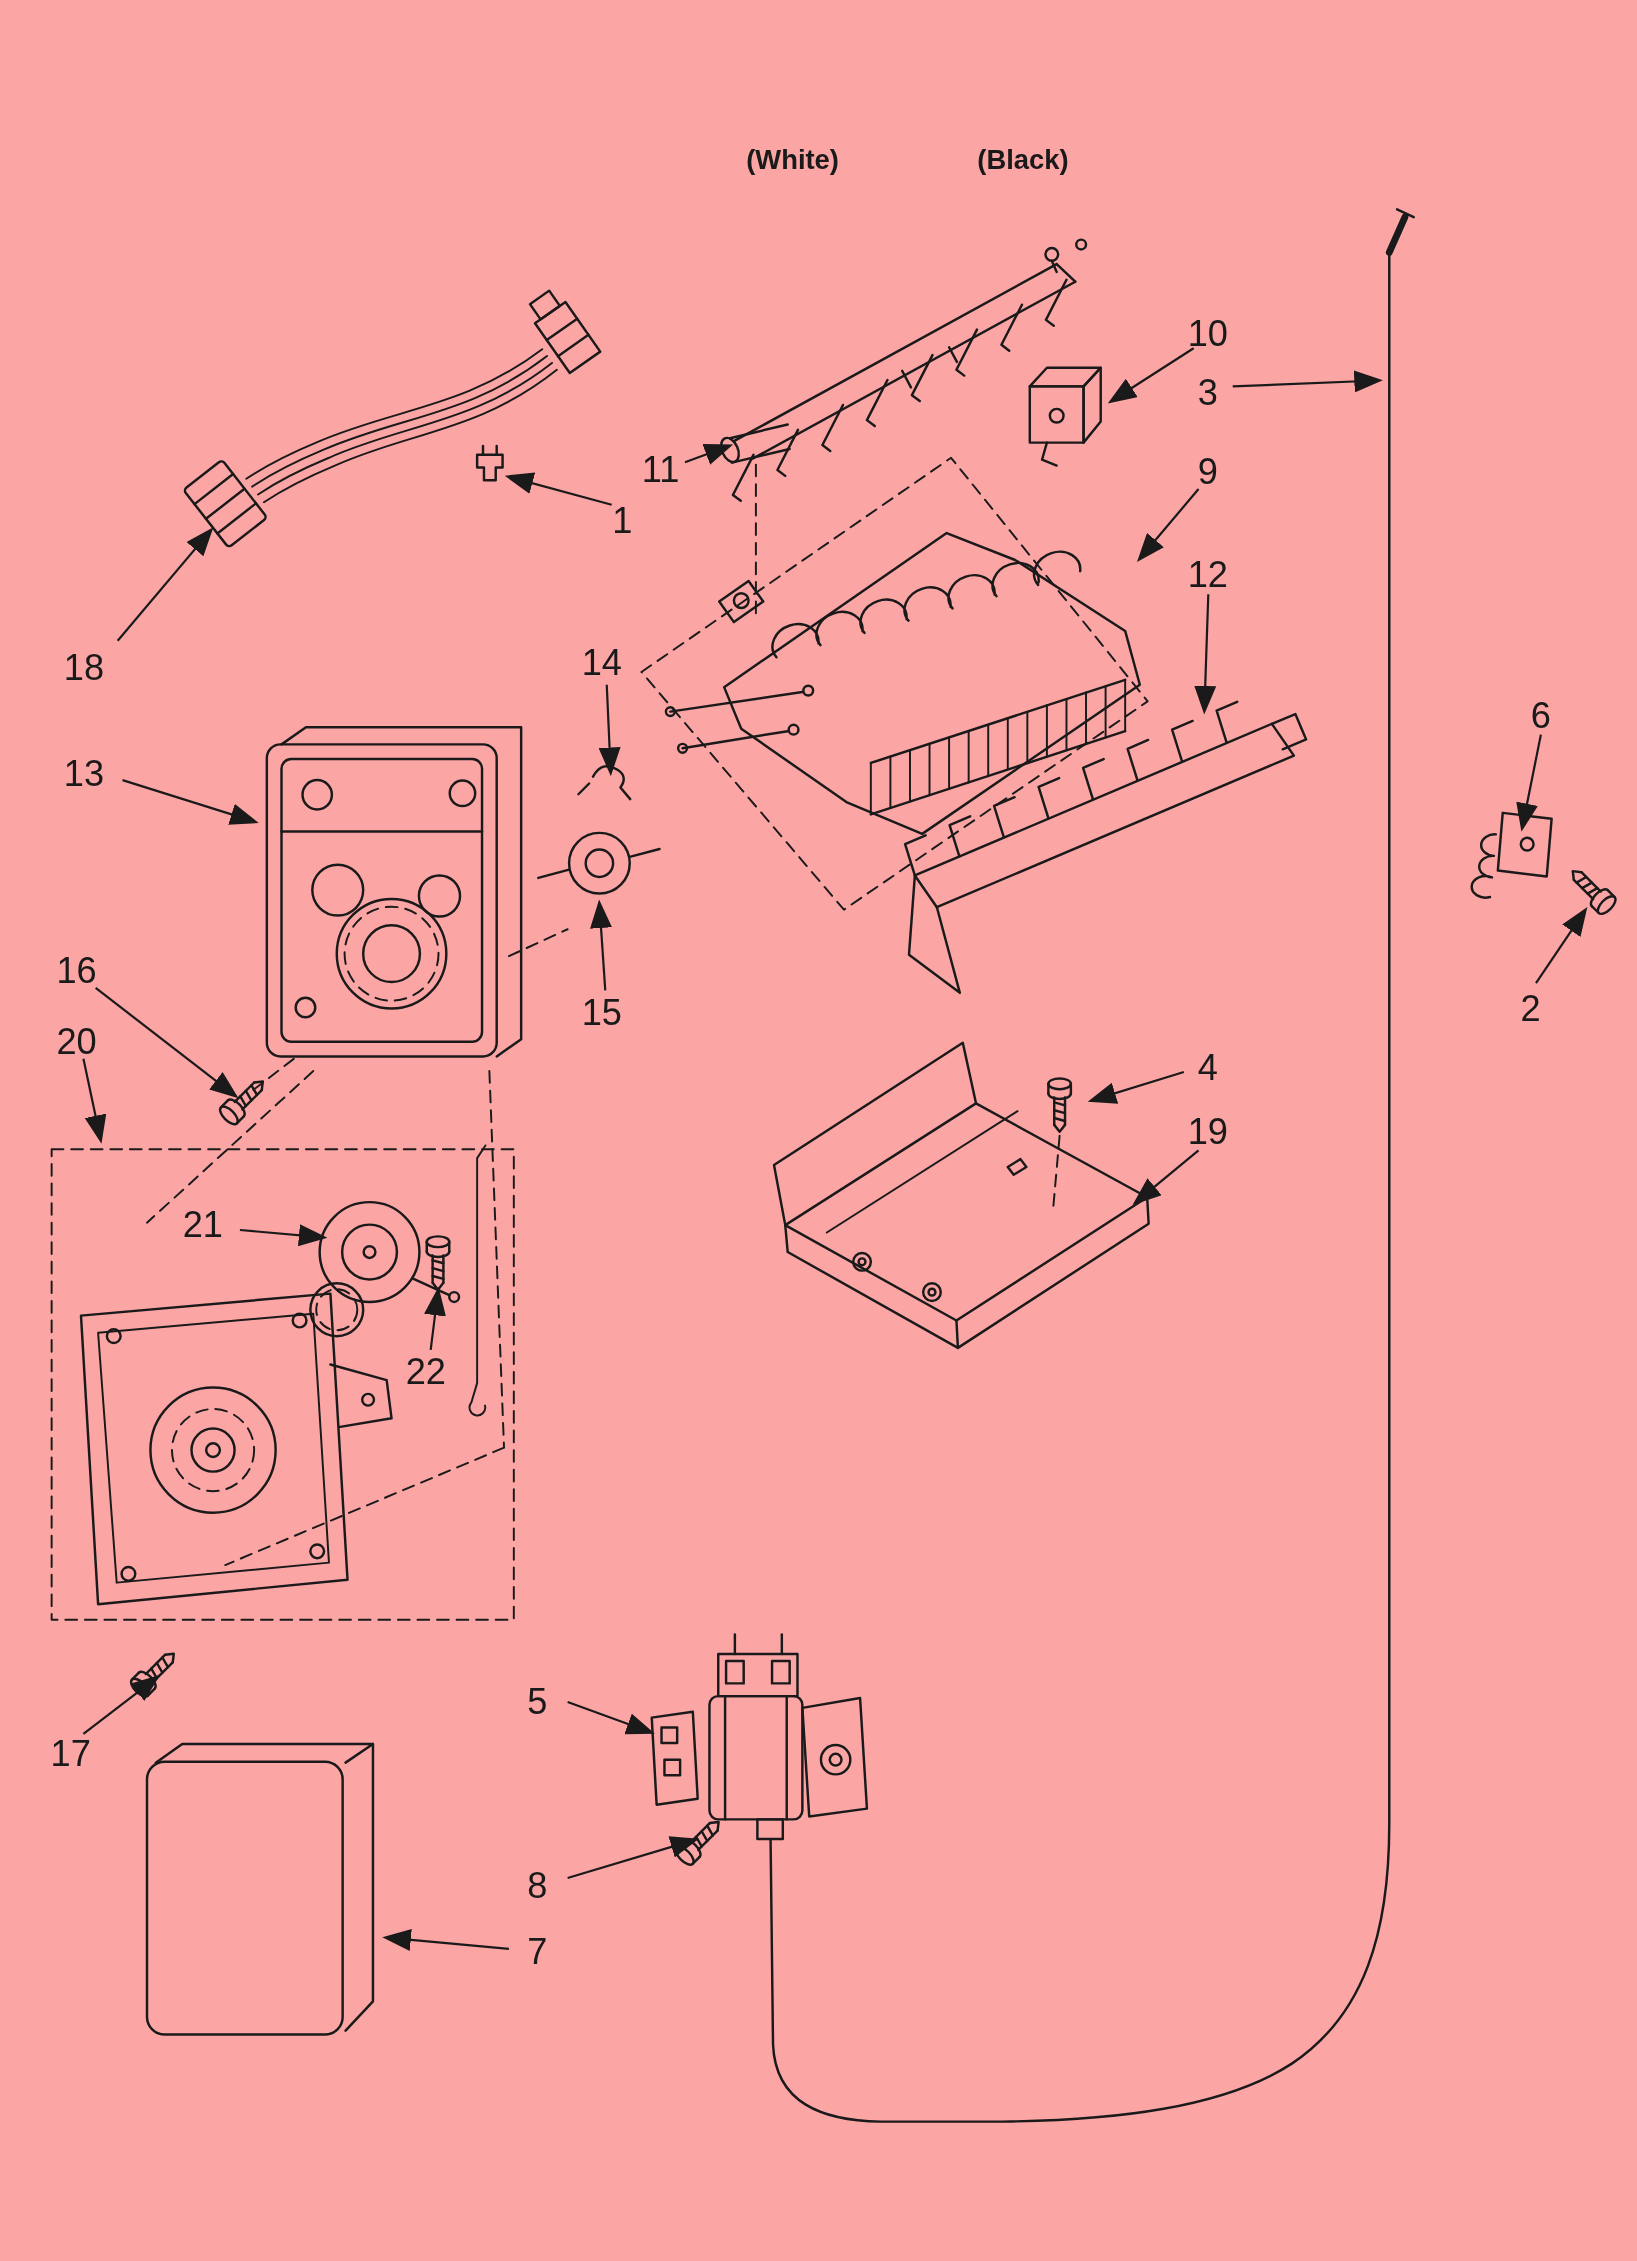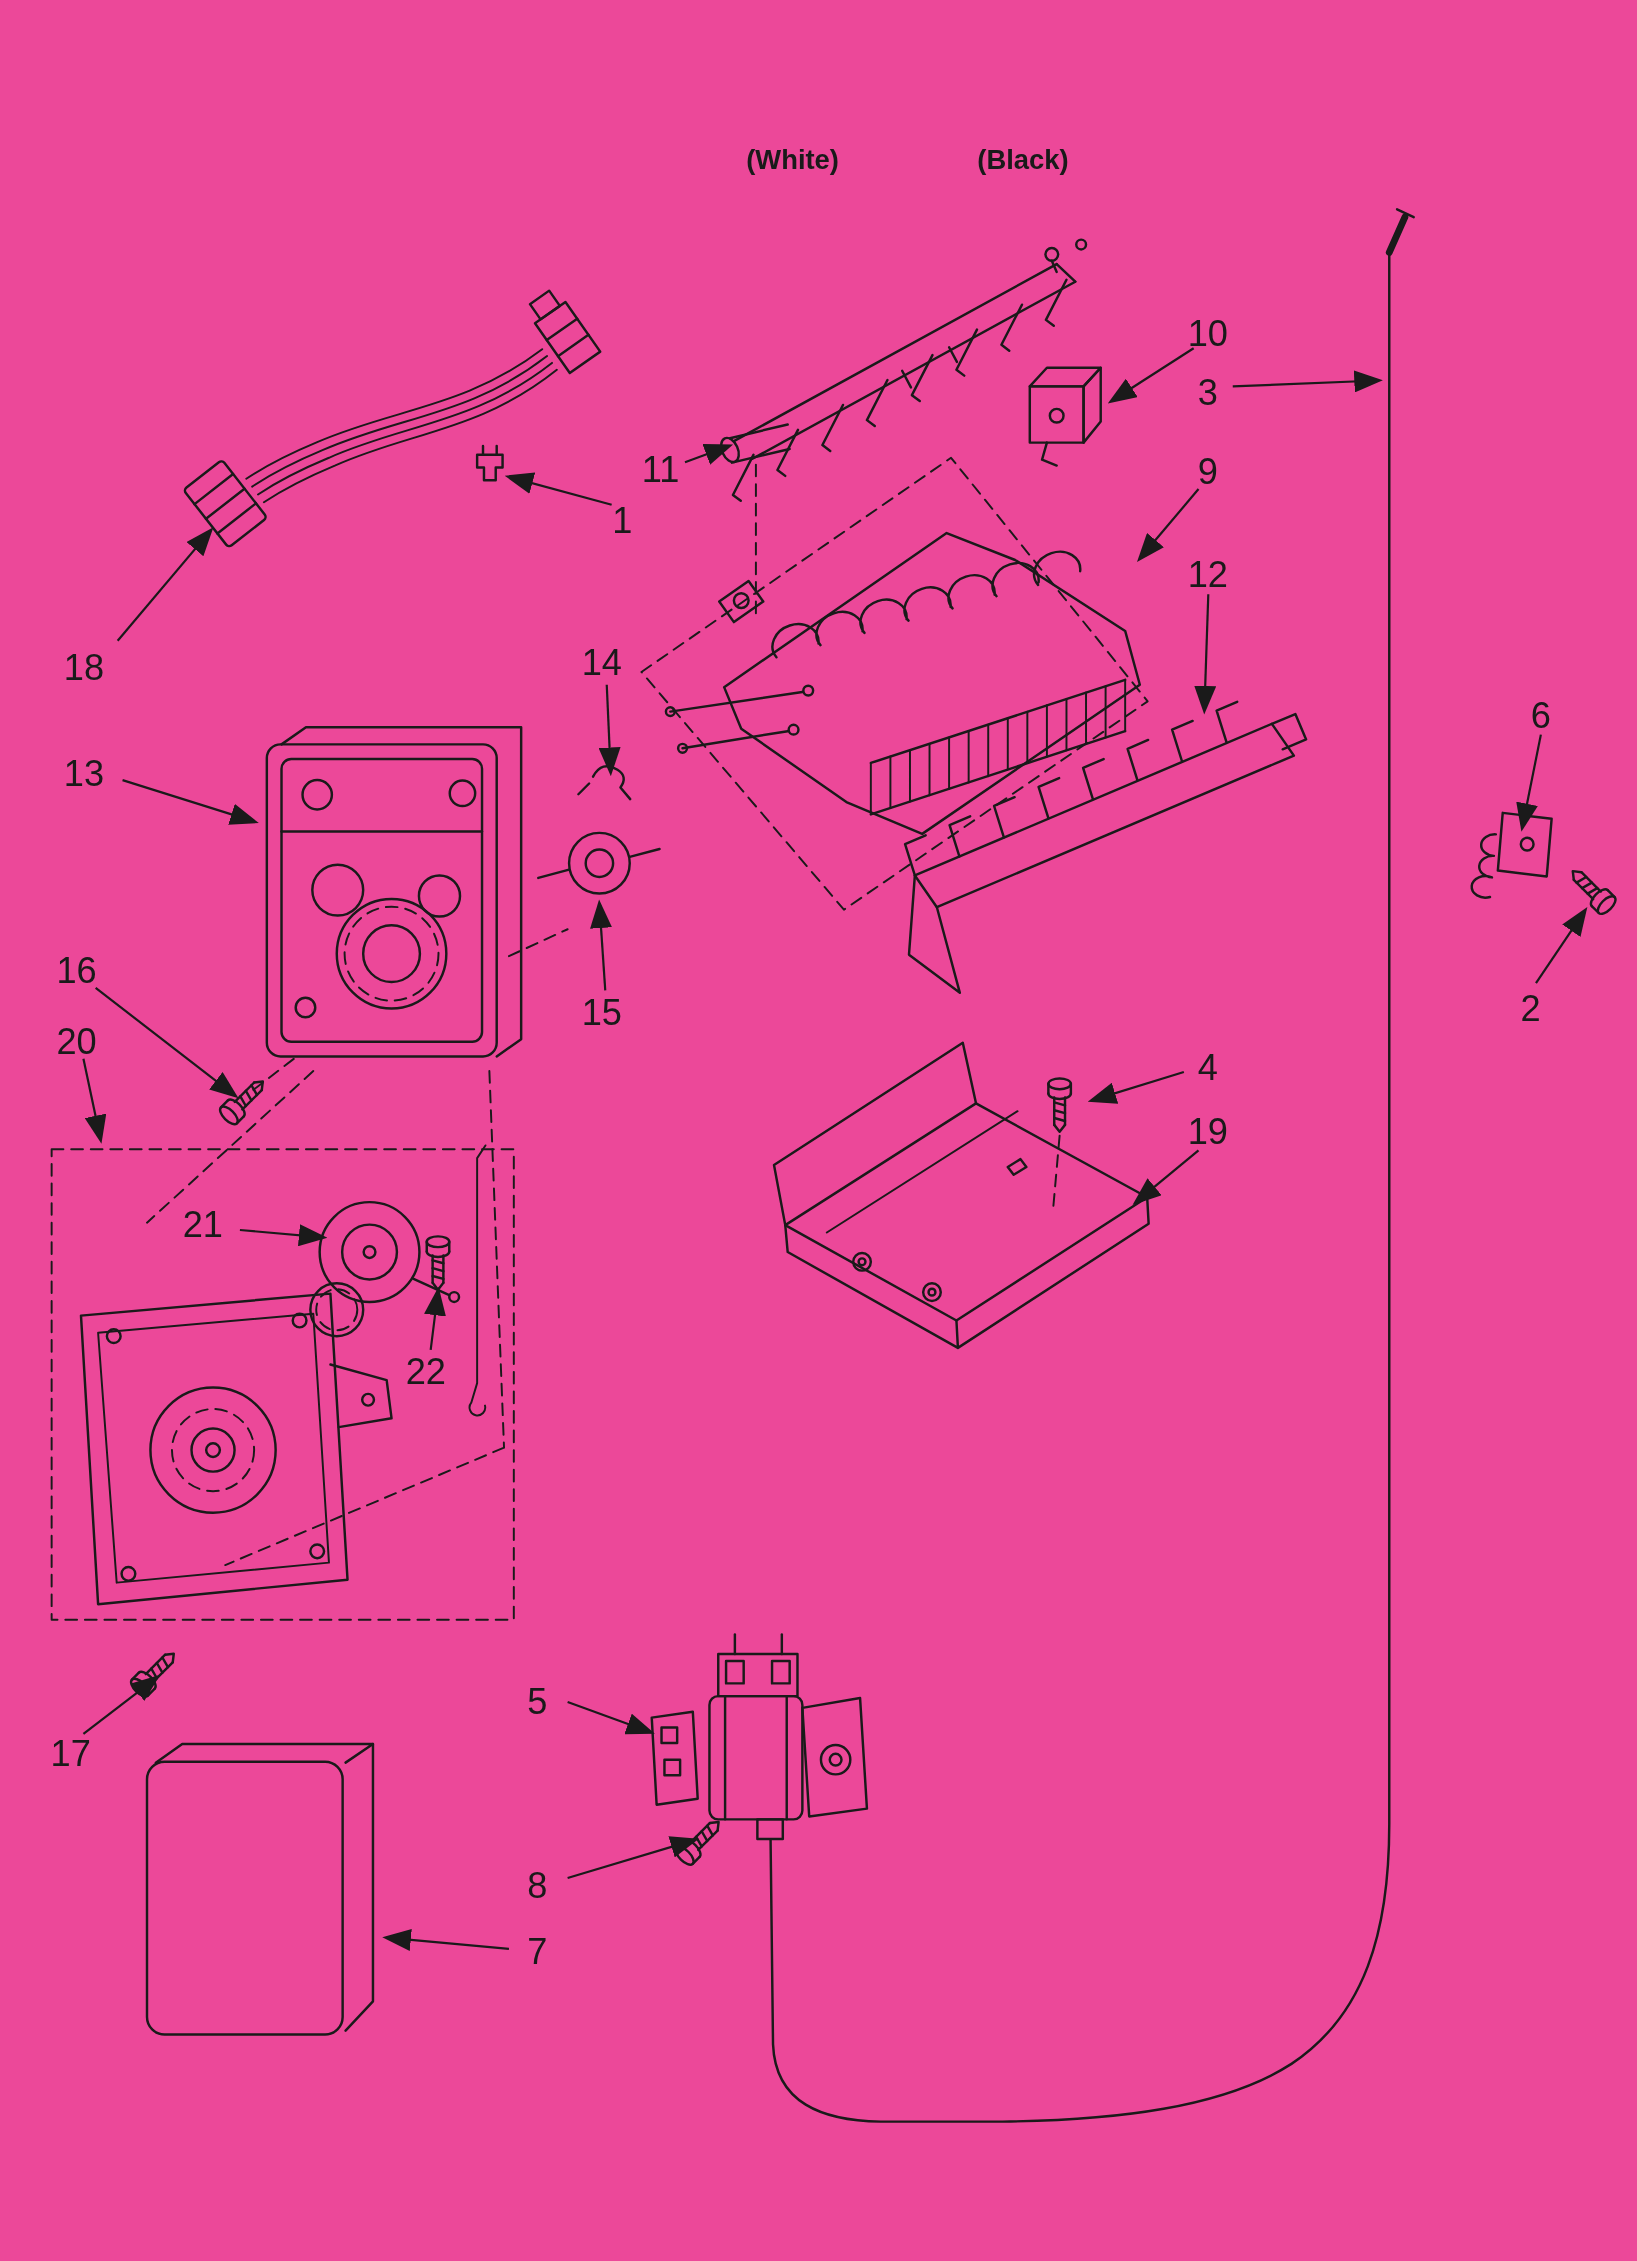--- a/index.html
+++ b/index.html
@@ -1,16 +1,16 @@
 <!DOCTYPE html>
 <html style="font-size:7.8px"><head>
 <meta charset="utf-8">
 <style>
   html,body { margin:0; padding:0; background:#ffffff; }
-  .page { width:1638px; height:2261px; background:#ec4899; position:relative; overflow:hidden;text-align:center; }
+  .page { width:1638px; height:2261px; background:#fca5a5; position:relative; overflow:hidden;text-align:center; }
   svg { display:block; }
   svg * { vector-effect:none; }
   .art { stroke:#1a1a1a; fill:none; stroke-width:5; stroke-linecap:round; stroke-linejoin:round; }
   .leader { stroke:#1a1a1a; fill:none; stroke-width:4.5; }
   .dash { stroke-dasharray:24,16; }
   .fine { stroke-width:4; }
   .thick { stroke-width:14; }
   text { stroke:none; fill:#1a1a1a; font-family:"Liberation Sans", sans-serif; }
   .num { font-size:74px; }
   .hdr { font-size:56px; font-weight:bold; }

